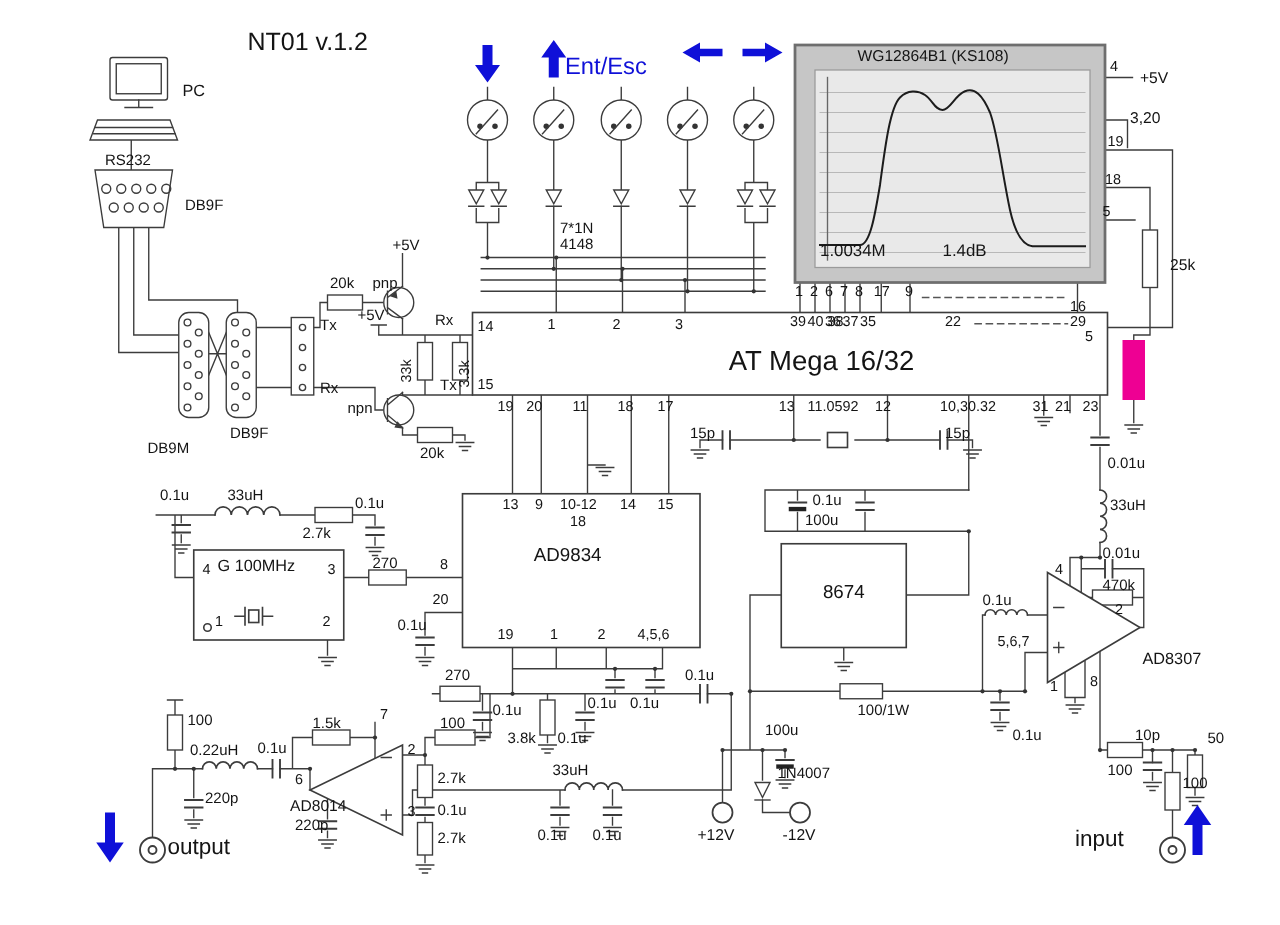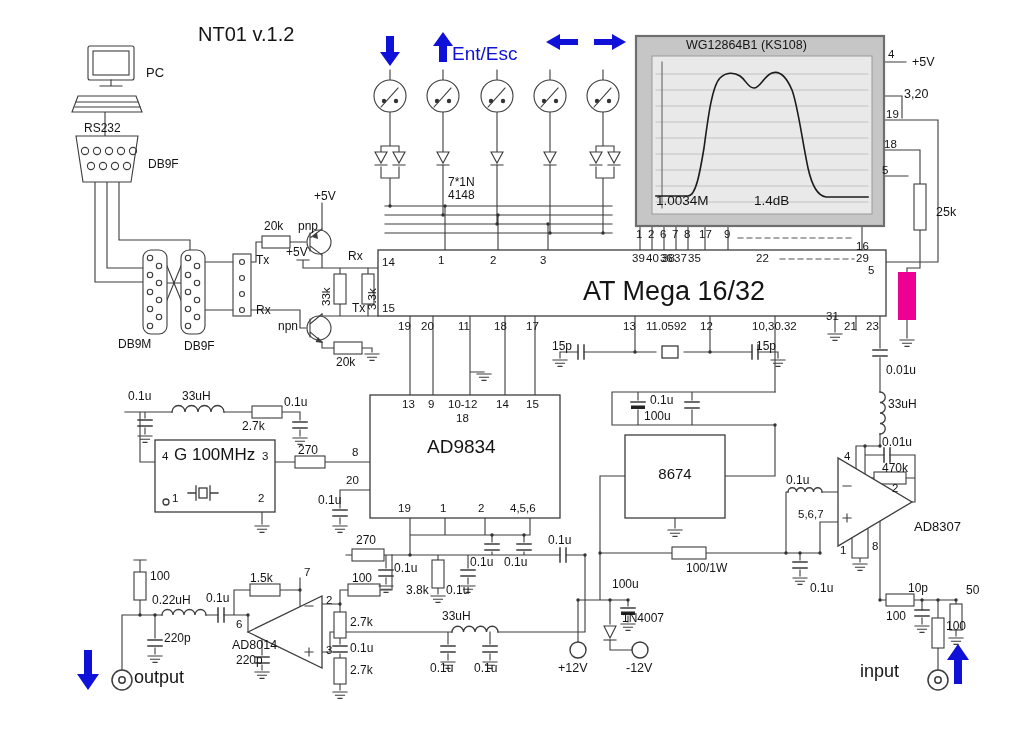--- a/index.html
+++ b/index.html
@@ -345,21 +345,21 @@
       <path d="M738,238 H854 M780,259 H854"></path>
     </g>
   </g>
 </svg>
 
 <span class="lbl" style="left:198px;top:24px;font-size:20px">NT01 v.1.2</span>
 
 <span class="lbl" style="left:146px;top:66px;font-size:13px">PC</span>
 <span class="lbl" style="left:84px;top:122px">RS232</span>
 <span class="lbl" style="left:148px;top:158px">DB9F</span>
-<span class="lbl" style="left:118px;top:338px">DB9M</span>
+<span class="lbl" style="left:118px;top:352px">DB9M</span>
 <span class="lbl" style="left:184px;top:340px">DB9F</span>
 <span class="lbl" style="left:256px;top:254px">Tx</span>
 <span class="lbl" style="left:256px;top:304px">Rx</span>
 
 <span class="lbl" style="left:264px;top:220px">20k</span>
 <span class="lbl" style="left:298px;top:220px">pnp</span>
 <span class="lbl" style="left:314px;top:190px">+5V</span>
 <span class="lbl" style="left:286px;top:246px">+5V</span>
 <span class="lbl" style="left:348px;top:250px">Rx</span>
 <span class="lbl vert" style="left:320px;top:306px;font-size:11.5px">33k</span>
@@ -398,56 +398,56 @@
 <span class="lbl pin" style="left:688px;top:252px">35</span>
 <span class="lbl pin" style="left:662px;top:252px">38</span>
 <span class="lbl pin" style="left:756px;top:252px">22</span>
 <span class="lbl pin" style="left:856px;top:252px">29</span>
 <span class="lbl pin" style="left:868px;top:264px">5</span>
 <span class="lbl pin" style="left:382px;top:256px">14</span>
 <span class="lbl pin" style="left:382px;top:302px">15</span>
 <span class="lbl pin" style="left:438px;top:254px">1</span>
 <span class="lbl pin" style="left:490px;top:254px">2</span>
 <span class="lbl pin" style="left:540px;top:254px">3</span>
-<span class="lbl" style="left:583px;top:277px;font-size:27px">AT Mega 16/32</span>
+<span class="lbl" style="left:583px;top:277px;font-size:22px">AT Mega 16/32</span>
 <span class="lbl pin" style="left:398px;top:320px">19</span>
 <span class="lbl pin" style="left:421px;top:320px">20</span>
 <span class="lbl pin" style="left:458px;top:320px">11</span>
 <span class="lbl pin" style="left:494px;top:320px">18</span>
 <span class="lbl pin" style="left:526px;top:320px">17</span>
 <span class="lbl pin" style="left:623px;top:320px">13</span>
 <span class="lbl pin" style="left:646px;top:320px">11.0592</span>
 <span class="lbl pin" style="left:700px;top:320px">12</span>
 <span class="lbl pin" style="left:752px;top:320px">10,30.32</span>
-<span class="lbl pin" style="left:826px;top:310px">31</span>
+<span class="lbl pin" style="left:826px;top:320px">31</span>
 <span class="lbl pin" style="left:844px;top:320px">21</span>
 <span class="lbl pin" style="left:866px;top:320px">23</span>
 <span class="lbl" style="left:552px;top:340px">15p</span>
 <span class="lbl" style="left:756px;top:340px">15p</span>
 
 <span class="lbl" style="left:128px;top:390px">0.1u</span>
 <span class="lbl" style="left:182px;top:390px">33uH</span>
 <span class="lbl" style="left:242px;top:420px">2.7k</span>
-<span class="lbl" style="left:174px;top:446px;font-size:17px">G 100MHz</span>
+<span class="lbl" style="left:174px;top:446px;font-size:13px">G 100MHz</span>
 <span class="lbl pin" style="left:162px;top:450px">4</span>
 <span class="lbl pin" style="left:262px;top:450px">3</span>
 <span class="lbl pin" style="left:172px;top:492px">1</span>
 <span class="lbl pin" style="left:258px;top:492px">2</span>
 <span class="lbl" style="left:298px;top:444px">270</span>
 <span class="lbl" style="left:284px;top:396px">0.1u</span>
 
 <span class="lbl pin" style="left:352px;top:446px">8</span>
 <span class="lbl pin" style="left:346px;top:474px">20</span>
 <span class="lbl pin" style="left:402px;top:398px">13</span>
 <span class="lbl pin" style="left:428px;top:398px">9</span>
 <span class="lbl pin" style="left:448px;top:398px">10-12</span>
 <span class="lbl pin" style="left:456px;top:412px">18</span>
 <span class="lbl pin" style="left:496px;top:398px">14</span>
 <span class="lbl pin" style="left:526px;top:398px">15</span>
-<span class="lbl" style="left:427px;top:437px;font-size:19px">AD9834</span>
+<span class="lbl" style="left:427px;top:437px;font-size:15px">AD9834</span>
 <span class="lbl pin" style="left:398px;top:502px">19</span>
 <span class="lbl pin" style="left:440px;top:502px">1</span>
 <span class="lbl pin" style="left:478px;top:502px">2</span>
 <span class="lbl pin" style="left:510px;top:502px">4,5,6</span>
 <span class="lbl" style="left:318px;top:494px">0.1u</span>
 <span class="lbl" style="left:356px;top:534px">270</span>
 <span class="lbl" style="left:394px;top:562px">0.1u</span>
 <span class="lbl" style="left:406px;top:584px">3.8k</span>
 <span class="lbl" style="left:446px;top:584px">0.1u</span>
 <span class="lbl" style="left:470px;top:556px">0.1u</span>

